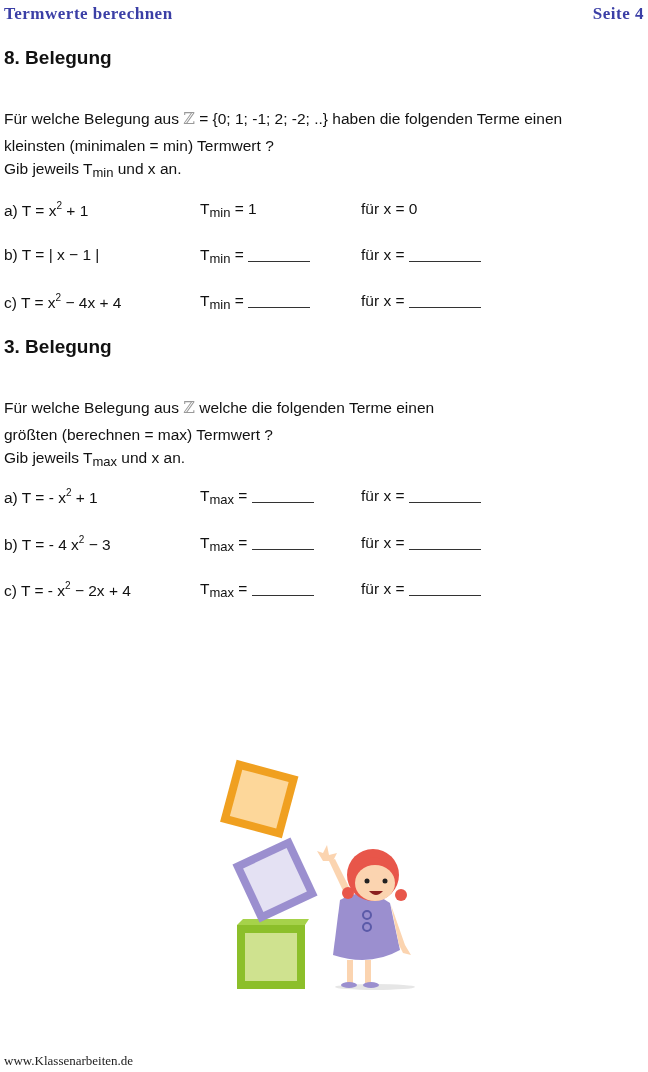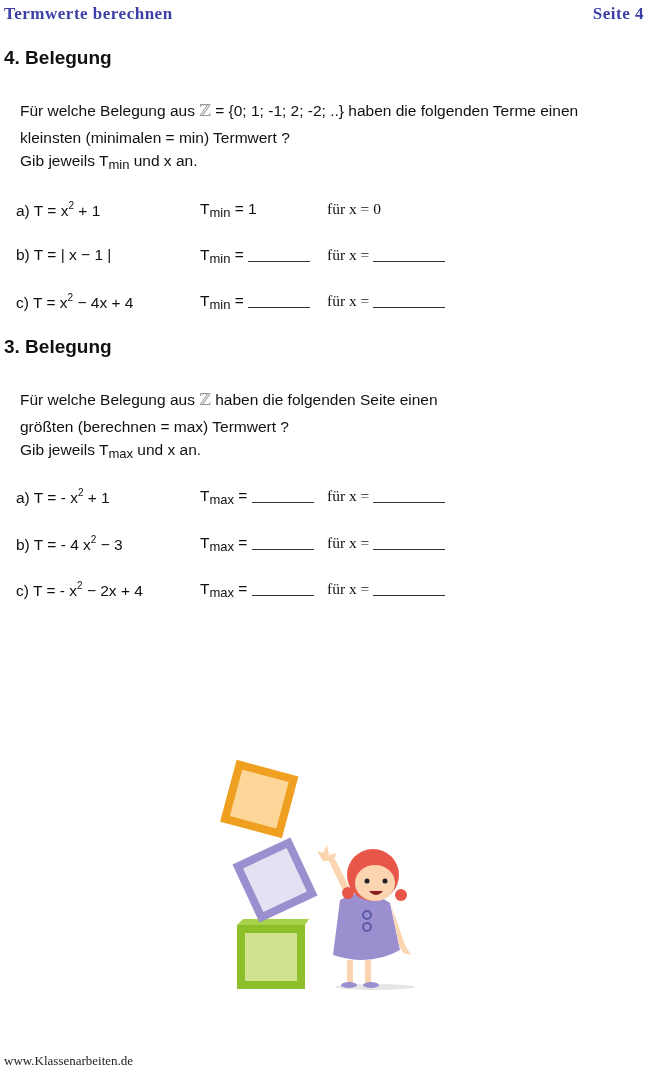--- a/index.html
+++ b/index.html
@@ -1,42 +1,42 @@
 <!DOCTYPE html>
 <html><head>
 <meta charset="utf-8">
 <style>
   html, body { margin:0; padding:0; background:#ffffff; }
   body { width:648px; height:1072px; position:relative; overflow:hidden; font-family:"Liberation Sans", sans-serif; color:#111; }
   .hdr { position:absolute; top:4px; left:4px; right:4px; height:24px; font-family:"Liberation Serif", serif; font-weight:bold; color:#3b3fa6; font-size:17px; letter-spacing:0.5px; }
   .hdr .l { position:absolute; left:0; top:0; }
   .hdr .r { position:absolute; right:0; top:0; }
   .h2 { position:absolute; left:4px; font-size:19px; font-weight:bold; color:#111; }
-  .p { position:absolute; left:20px; font-size:15.5px; color:#111; white-space:nowrap; }
+  .p { position:absolute; left:4px; font-size:15.5px; color:#111; white-space:nowrap;margin-top:8px; }
   .Z { font-family:"DejaVu Serif", serif; color:#999; font-size:16px; }
   .row { position:absolute; left:4px; font-size:15.5px; height:22px; width:640px; }
   .row span.c { position:absolute; top:0; white-space:nowrap; }
-  .c1 { left:12px; }
+  .c1 { left:0; }
   .c2 { left:196px; }
-  .c3 { left:323px;font-family:Liberation Serif, serif; }
+  .c3 { left:357px; }
   sup { font-size:10px; vertical-align:7px; }
   sub { font-size:13px; vertical-align:-3px; }
   .blank { display:inline-block; border-bottom:1px solid #333; height:14px; vertical-align:-2px; }
   .footer { position:absolute; left:4px; top:1053px; font-family:"Liberation Serif", serif; font-size:13px; color:#222; }
   .illus { position:absolute; left:205px; top:745px; width:220px; height:250px; }
 </style>
 </head>
 <body>
 
 <div class="hdr">
   <span class="l">Termwerte berechnen</span>
   <span class="r">Seite 4</span>
 </div>
 
-<div class="h2" style="top:47px">4. Belegung</div>
+<div class="h2" style="top:47px">8. Belegung</div>
 <div class="p" style="top:101px"><span>Für welche Belegung aus </span><span class="Z">ℤ</span><span> = {0; 1; -1; 2; -2; ..} haben die folgenden Terme einen</span></div>
 <div class="p" style="top:129px">kleinsten (minimalen = min) Termwert ?</div>
 <div class="p" style="top:152px"><span>Gib jeweils T</span><sub>min</sub><span> und x an.</span></div>
 
 <div class="row" style="top:200px">
   <span class="c c1"><span>a) T = x</span><sup>2</sup><span> + 1</span></span>
   <span class="c c2"><span>T</span><sub>min</sub><span> = 1</span></span>
   <span class="c c3">für x = 0</span>
 </div>
 <div class="row" style="top:246px">
@@ -44,21 +44,21 @@
   <span class="c c2"><span>T</span><sub>min</sub><span> = </span><span class="blank" style="width:62px"></span></span>
   <span class="c c3"><span>für x = </span><span class="blank" style="width:72px"></span></span>
 </div>
 <div class="row" style="top:292px">
   <span class="c c1"><span>c) T = x</span><sup>2</sup><span> − 4x + 4</span></span>
   <span class="c c2"><span>T</span><sub>min</sub><span> = </span><span class="blank" style="width:62px"></span></span>
   <span class="c c3"><span>für x = </span><span class="blank" style="width:72px"></span></span>
 </div>
 
 <div class="h2" style="top:336px">3. Belegung</div>
-<div class="p" style="top:390px"><span>Für welche Belegung aus </span><span class="Z">ℤ</span><span> haben die folgenden Seite einen</span></div>
+<div class="p" style="top:390px"><span>Für welche Belegung aus </span><span class="Z">ℤ</span><span> welche die folgenden Terme einen</span></div>
 <div class="p" style="top:418px">größten (berechnen = max) Termwert ?</div>
 <div class="p" style="top:441px"><span>Gib jeweils T</span><sub>max</sub><span> und x an.</span></div>
 
 <div class="row" style="top:487px">
   <span class="c c1"><span>a) T = - x</span><sup>2</sup><span> + 1</span></span>
   <span class="c c2"><span>T</span><sub>max</sub><span> = </span><span class="blank" style="width:62px"></span></span>
   <span class="c c3"><span>für x = </span><span class="blank" style="width:72px"></span></span>
 </div>
 <div class="row" style="top:534px">
   <span class="c c1"><span>b) T = - 4 x</span><sup>2</sup><span> − 3</span></span>

